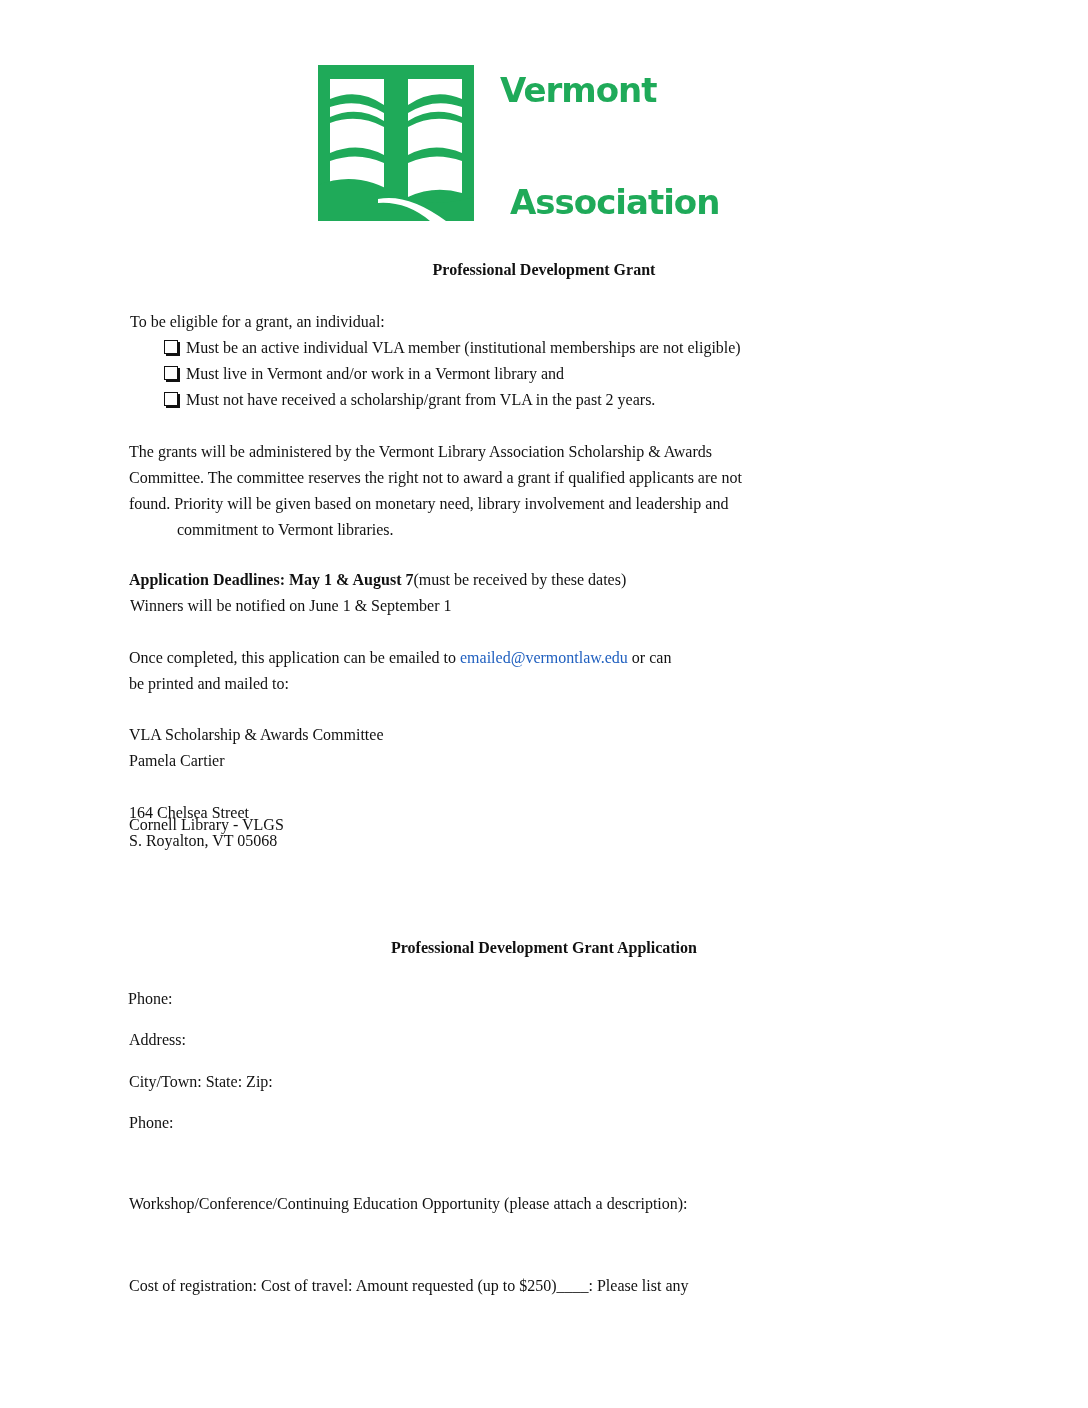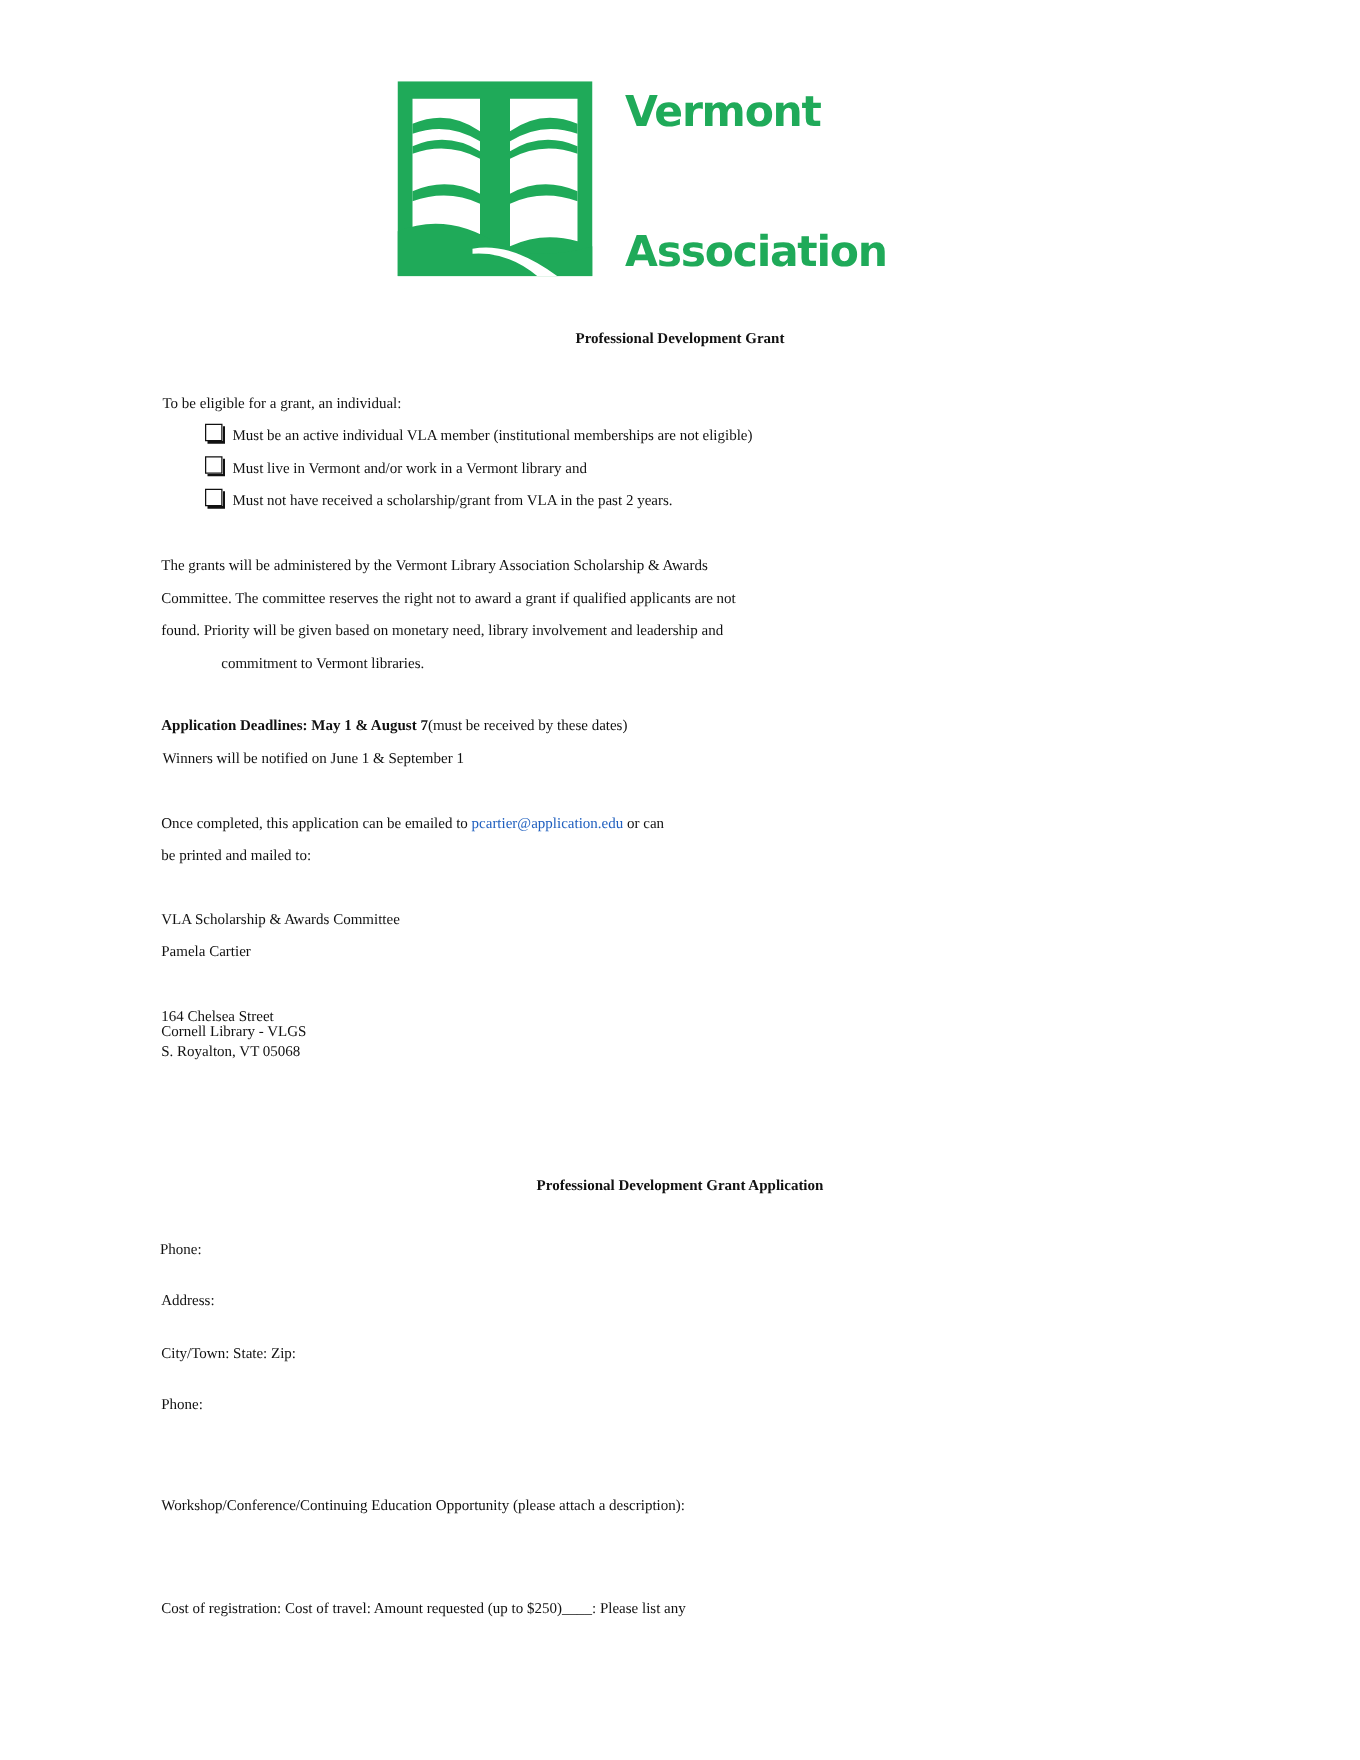--- a/index.html
+++ b/index.html
@@ -1,19 +1,19 @@
 <!DOCTYPE html>
 <html><head>
 <meta charset="utf-8">
 <style>
   html, body { margin: 0; padding: 0; background: #ffffff; }
   body { width: 1088px; height: 1408px; position: relative; overflow: hidden;
          font-family: "Liberation Serif", "DejaVu Serif", serif; color: #111; }
   .abs { position: absolute; }
-  .txt { font-size: 12px; line-height: 26px; white-space: nowrap; }
+  .txt { font-size: 16px; line-height: 26px; white-space: nowrap; }
   .bold { font-weight: bold; }
   .center { left: 0; width: 1088px; text-align: center; }
   .logo-text { font-family: "DejaVu Sans", "Liberation Sans", sans-serif; font-weight: bold;
                color: #1faa59; font-size: 34px; line-height: 58px; letter-spacing: -1px; }
   .bullet-box { display: inline-block; width: 12px; height: 12px; border: 1.5px solid #111;
                 box-shadow: 2px 2px 0 #111; margin-right: 8px; vertical-align: -1px; }
   a.link { color: #1f5fbf; text-decoration: none; }
 </style>
 </head>
 <body>
@@ -32,21 +32,21 @@
     <path d="M12 88 Q40 76 66 90 L66 98 Q40 86 12 96 Z" fill="#1faa59"></path>
 
     <path d="M144 34 Q116 22 90 40 L90 48 Q116 32 144 42 Z" fill="#1faa59"></path>
     <path d="M144 52 Q116 40 90 56 L90 62 Q116 48 144 58 Z" fill="#1faa59"></path>
     <path d="M144 88 Q116 76 90 90 L90 98 Q116 86 144 96 Z" fill="#1faa59"></path>
 
     <path d="M0 120 Q40 104 80 130 Q110 145 156 132 L156 156 L0 156 Z" fill="#1faa59"></path>
     <path d="M60 134 Q90 128 128 156 L112 156 Q88 136 60 138 Z" fill="#fff"></path>
   </svg>
   <div class="abs logo-text" style="left:182px; top:-4px;">Vermont</div>
-  <div class="abs logo-text" style="left:182px; top:108px;">Association</div>
+  <div class="abs logo-text" style="left:192px; top:108px;">Association</div>
 </div>
 
 <div class="abs txt bold center" style="top:257px;">Professional Development Grant</div>
 
 <div class="abs txt" style="left:130px; top:309px;">To be eligible for a grant, an individual:</div>
 <div class="abs txt" style="left:164px; top:335px;">
   <span class="bullet-box"></span><span>Must be an active individual VLA member (institutional memberships are not eligible)</span>
 </div>
 <div class="abs txt" style="left:164px; top:361px;">
   <span class="bullet-box"></span><span>Must live in Vermont and/or work in a Vermont library and</span>
@@ -59,21 +59,21 @@
 <div class="abs txt" style="left:129px; top:465px;">Committee. The committee reserves the right not to award a grant if qualified applicants are not</div>
 <div class="abs txt" style="left:129px; top:491px;">found. Priority will be given based on monetary need, library involvement and leadership and</div>
 <div class="abs txt" style="left:129px; top:517px;margin-left:48px;">commitment to Vermont libraries.</div>
 
 <div class="abs txt" style="left:129px; top:567px;">
   <span class="bold">Application Deadlines: May 1 &amp; August 7</span><span>(must be received by these dates)</span>
 </div>
 <div class="abs txt" style="left:130px; top:593px;">Winners will be notified on June 1  &amp; September 1</div>
 
 <div class="abs txt" style="left:129px; top:645px;">
-  <span>Once completed, this application can be emailed to </span><a class="link">pcartier@application.edu</a><span> or can</span>
+  <span>Once completed, this application can be emailed to </span><a class="link">emailed@vermontlaw.edu</a><span> or can</span>
 </div>
 <div class="abs txt" style="left:129px; top:671px;">be printed and mailed to:</div>
 
 <div class="abs txt" style="left:129px; top:722px;">VLA Scholarship &amp; Awards Committee</div>
 <div class="abs txt" style="left:129px; top:748px;">Pamela Cartier</div>
 <div class="abs txt" style="left:129px; top:774px;margin-top:38px;">Cornell Library - VLGS</div>
 <div class="abs txt" style="left:129px; top:800px;">164 Chelsea Street</div>
 <div class="abs txt" style="left:129px; top:828px;">S. Royalton, VT 05068</div>
 
 <div class="abs txt bold center" style="top:935px;">Professional Development Grant Application</div>

